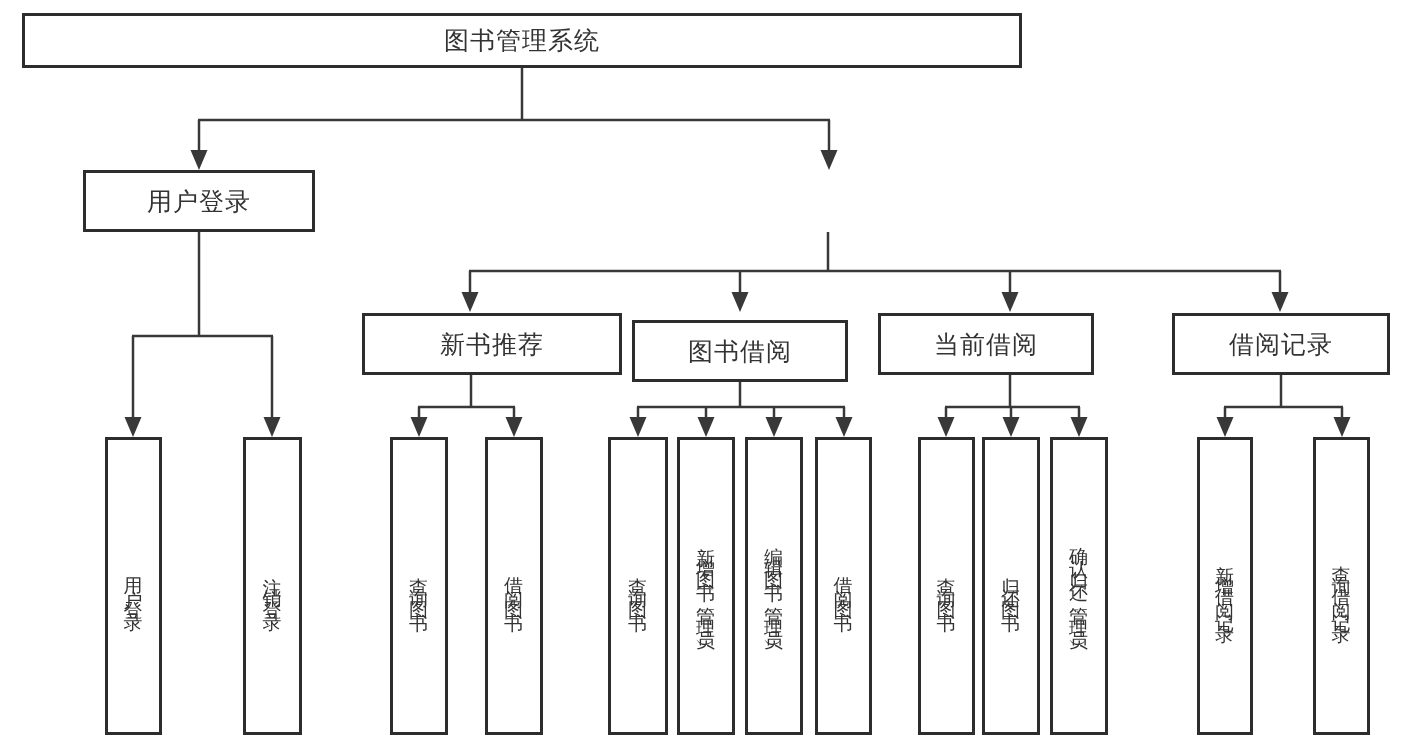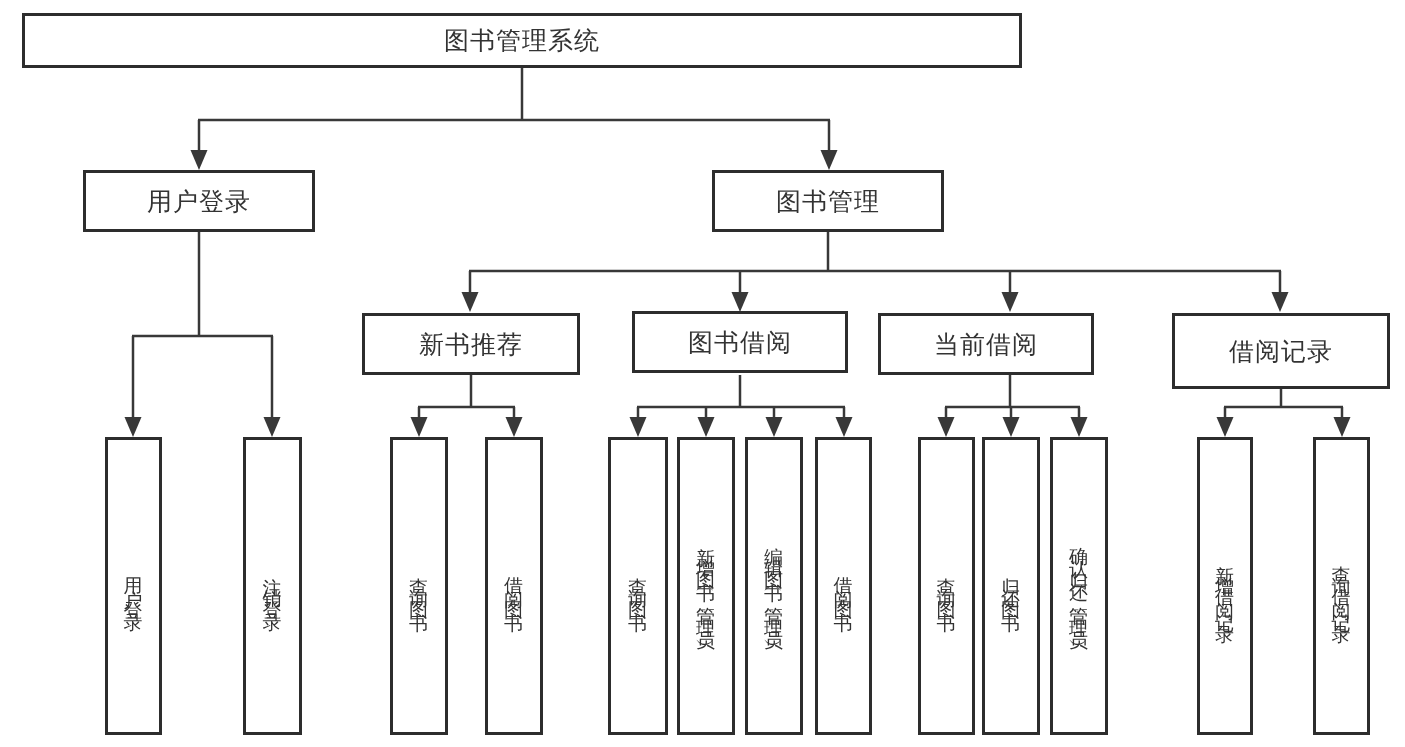--- a/index.html
+++ b/index.html
@@ -85,34 +85,31 @@
       <polygon points="1333.5,417 1350.5,417 1342,437" fill="#383838"></polygon>
     </svg>
 
   <div class="node h" style="left:22px;top:13px;width:1000px;height:55px">
     <span class="lbl">图书管理系统</span>
   </div>
 
   <div class="node h" style="left:83px;top:170px;width:232px;height:62px">
     <span class="lbl">用户登录</span>
   </div>
-  <div class="node h" style="left:712px;top:170px;width:232px;height:62px">
-    <span class="lbl">图书管理</span>
-  </div>
 
-  <div class="node h" style="left:362px;top:313px;width:218px;height:62px">
+  <div class="node h" style="left:362px;top:313px;width:260px;height:62px">
     <span class="lbl">新书推荐</span>
   </div>
-  <div class="node h" style="left:632px;top:311px;width:216px;height:62px">
+  <div class="node h" style="left:632px;top:320px;width:216px;height:62px">
     <span class="lbl">图书借阅</span>
   </div>
   <div class="node h" style="left:878px;top:313px;width:216px;height:62px">
     <span class="lbl">当前借阅</span>
   </div>
-  <div class="node h" style="left:1172px;top:313px;width:218px;height:76px">
+  <div class="node h" style="left:1172px;top:313px;width:218px;height:62px">
     <span class="lbl">借阅记录</span>
   </div>
 
   <div class="node v" style="left:105px;top:437px;width:57px;height:298px">
     <span class="lbl">用户登录</span>
   </div>
   <div class="node v" style="left:243px;top:437px;width:59px;height:298px">
     <span class="lbl">注销登录</span>
   </div>
 

